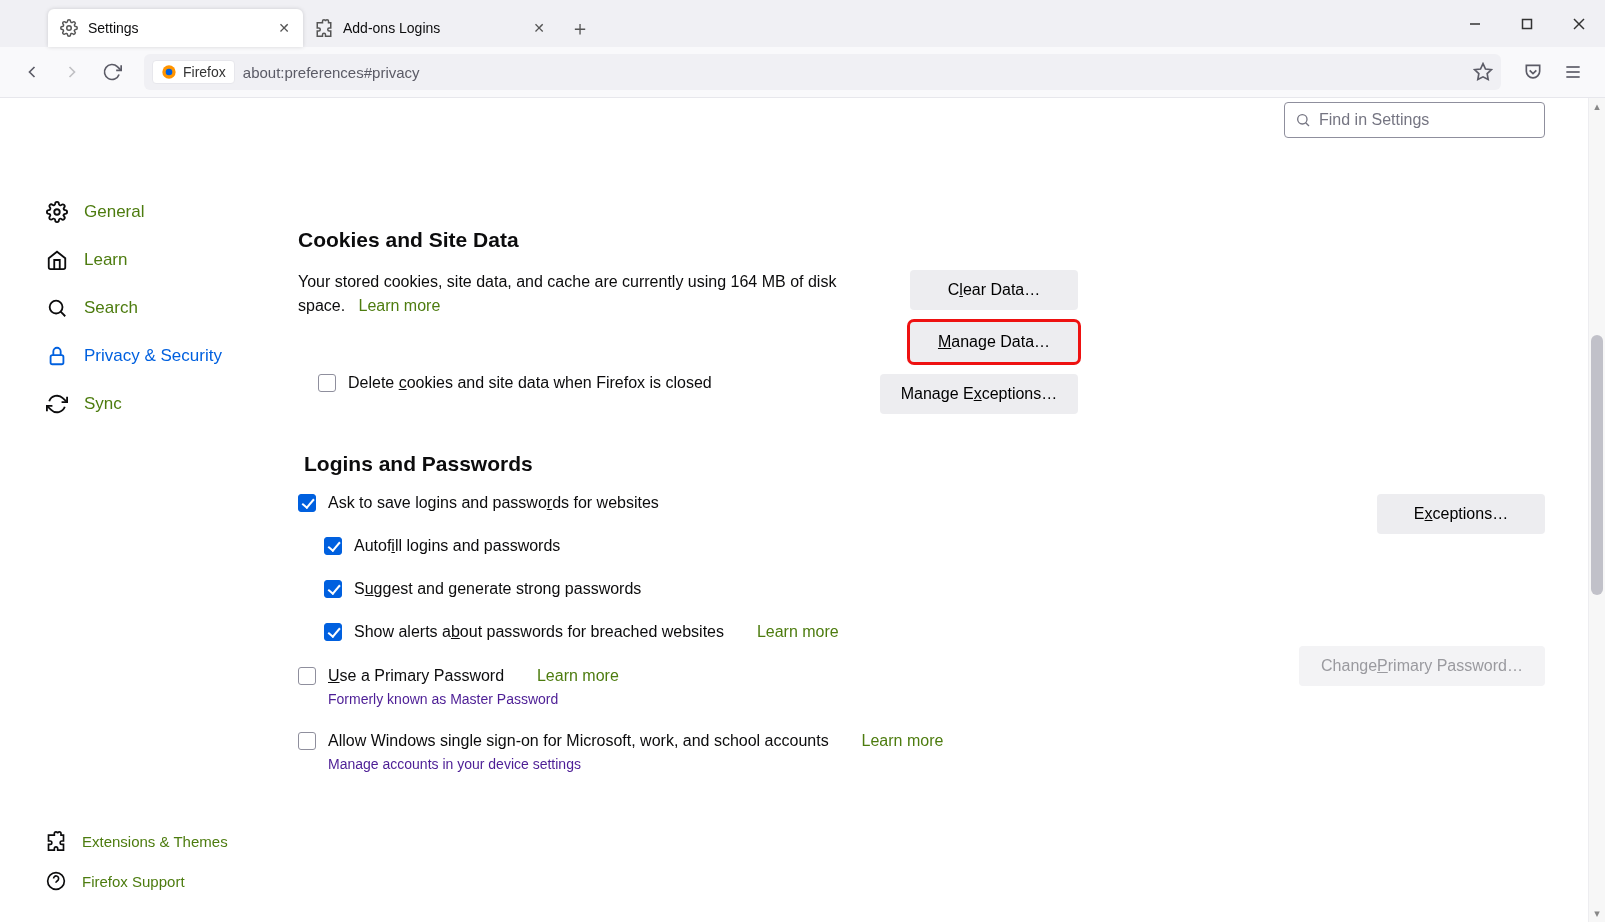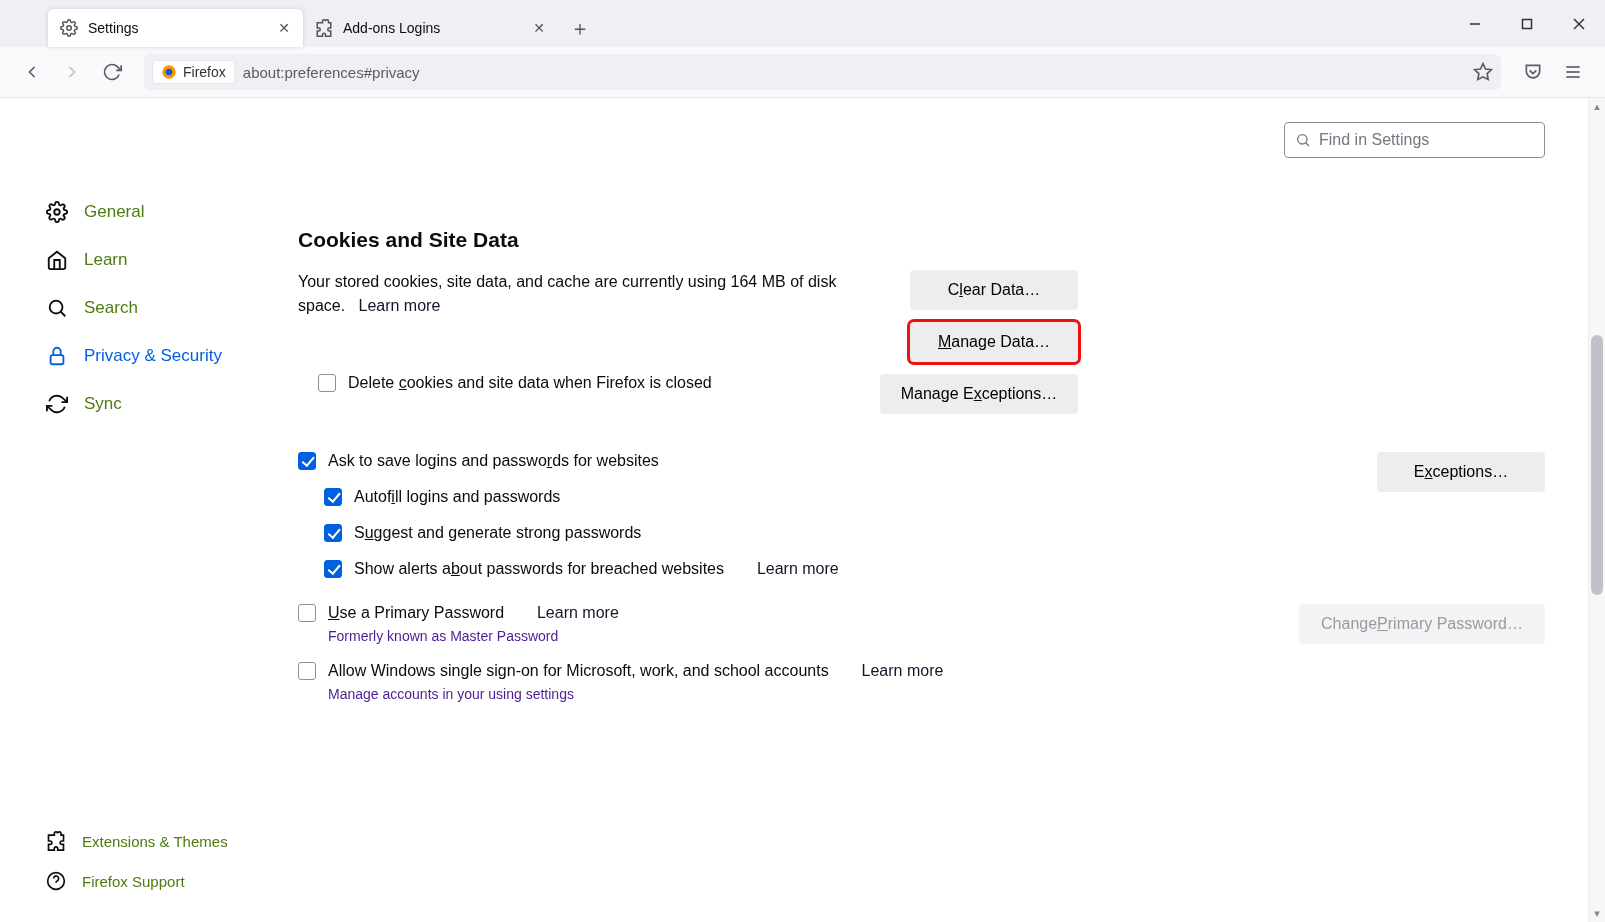--- a/index.html
+++ b/index.html
@@ -125,21 +125,21 @@
   }
   .sidebar-footer .side-item { height:40px; font-size:15px;}
   
   .main {
     flex:1;
     padding: 20px 60px 0 20px;
     overflow:hidden;
     position:relative;
   }
   .searchbox {
-    position:absolute; top:24px; right:60px;
+    position:absolute; top:4px; right:60px;
     width:261px; height:36px;
     border:1px solid #8f8f9d; border-radius:4px;
     display:flex; align-items:center; padding:0 10px; gap:8px;
     color:#757582; font-size:16px;
   }
   .section { margin-top: 110px; }
   .section + .section { margin-top: 60px; }
   h2.section-title { font-size:21px; font-weight:700; margin:0 0 18px 0; }
   .row { display:flex; align-items:flex-start; }
   .row .text { flex:1; font-size:16px; line-height:1.5; max-width:560px;}
@@ -147,24 +147,24 @@
   .btn {
     min-width:168px; height:40px;
     background:#ededf0; border:none; border-radius:4px;
     font-size:16px; padding:0 20px;
     display:flex; align-items:center; justify-content:center;
     cursor:pointer;
   }
   .btn.wide { min-width:198px; }
   .btn.highlight { outline:3px solid #e11; outline-offset:0; }
   .btn.disabled { color:#9a9a9f; background:#f3f3f5; cursor:default;}
-  .link { color:#0f172a; cursor:pointer; }
+  .link { color:#4d7c0f; cursor:pointer; }
   .checkbox-row {
     display:flex; align-items:center; gap:12px;
-    font-size:16px; margin-top:18px;
+    font-size:16px; margin-top:25px;
   }
   .checkbox-row.indent { margin-left:26px; }
   .cb {
     width:18px; height:18px; border:1.5px solid #8f8f9d; border-radius:3px;
     display:flex; align-items:center; justify-content:center;
     flex-shrink:0;
   }
   .cb.checked { background:#0060df; border-color:#0060df; }
   .cb.checked::after {
     content:""; width:5px; height:10px; border:solid #fff;
@@ -350,20 +350,21 @@
             <button class="btn wide">Manage E<span class="under">x</span>ceptions…</button>
           </div>
         </div>
         <div class="checkbox-row" style="margin-top:-40px;padding-left:20px;">
           <span class="cb"></span>
           <span>Delete <span class="under">c</span>ookies and site data when Firefox is closed</span>
         </div>
       </div>
 
       <div class="section">
+        <h2 class="section-title" style="margin-left:6px;">Logins and Passwords</h2>
         <div class="row">
           <div style="flex:1;">
             <div class="checkbox-row" style="margin-top:0;">
               <span class="cb checked"></span>
               <span>Ask to save logins and passwo<span class="under">r</span>ds for websites</span>
             </div>
             <div class="checkbox-row indent">
               <span class="cb checked"></span>
               <span>Autof<span class="under">i</span>ll logins and passwords</span>
             </div>
@@ -380,21 +381,21 @@
               <span class="cb"></span>
               <span><span class="under">U</span>se a Primary Password</span>
               &nbsp;&nbsp;<span class="link">Learn more</span>
             </div>
             <div class="sub-note">Formerly known as Master Password</div>
             <div class="checkbox-row">
               <span class="cb"></span>
               <span>Allow Windows single sign-on for Microsoft, work, and school accounts</span>
               &nbsp;&nbsp;<span class="link">Learn more</span>
             </div>
-            <div class="sub-note">Manage accounts in your using settings</div>
+            <div class="sub-note">Manage accounts in your device settings</div>
           </div>
           <div class="btn-col" style="width:260px;">
             <button class="btn">E<span class="under">x</span>ceptions…</button>
             <div style="height:88px;"></div>
             <button class="btn disabled" style="min-width:246px;">Change <span class="under">P</span>rimary Password…</button>
           </div>
         </div>
       </div>
     </div>
 

